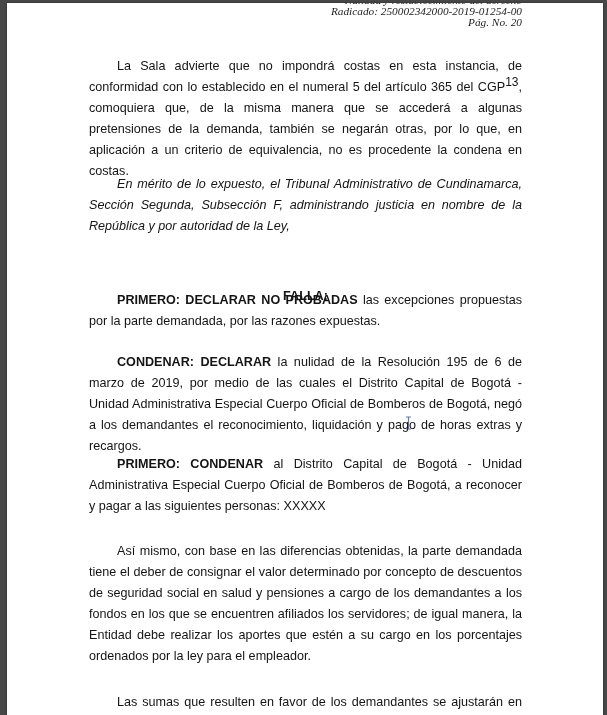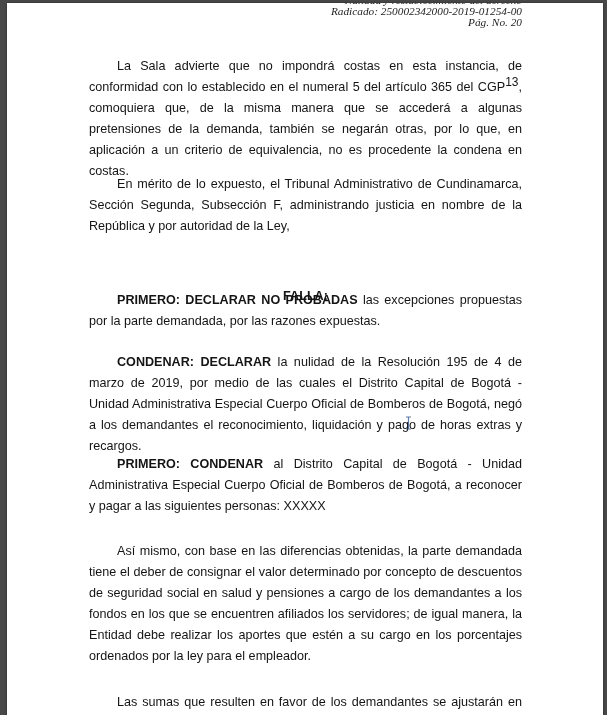--- a/index.html
+++ b/index.html
@@ -90,32 +90,32 @@
       <div>Radicado: 250002342000-2019-01254-00</div>
       <div>Pág. No. 20</div>
     </div>
 
     <div class="body-text">
 
       <p class="para" style="top:53px;">
         <span>La Sala advierte que no impondrá costas en esta instancia, de conformidad con lo establecido en el numeral 5 del artículo 365 del CGP</span><sup>13</sup><span>, comoquiera que, de la misma manera que se accederá a algunas pretensiones de la demanda, también se negarán otras, por lo que, en aplicación a un criterio de equivalencia, no es procedente la condena en costas.</span>
       </p>
 
-      <p class="para" style="top:171px;">
+      <p class="para" style="top:171px;font-style:italic;">
         <span>En mérito de lo expuesto, el Tribunal Administrativo de Cundinamarca, Sección Segunda, Subsección F, administrando justicia en nombre de la República y por autoridad de la Ley,</span>
       </p>
 
       <p class="center-title" style="top:260px;margin-top:23px;">FALLA:</p>
 
       <p class="para" style="top:287px;">
         <b>PRIMERO: DECLARAR NO PROBADAS</b><span> las excepciones propuestas por la parte demandada, por las razones expuestas.</span>
       </p>
 
       <p class="para" style="top:349px;">
-        <b>CONDENAR: DECLARAR</b><span> la nulidad de la Resolución 195 de 4 de marzo de 2019, por medio de las cuales el Distrito Capital de Bogotá - Unidad Administrativa Especial Cuerpo Oficial de Bomberos de Bogotá, negó a los demandantes el reconocimiento, liquidación y pago de horas extras y recargos.</span>
+        <b>CONDENAR: DECLARAR</b><span> la nulidad de la Resolución 195 de 6 de marzo de 2019, por medio de las cuales el Distrito Capital de Bogotá - Unidad Administrativa Especial Cuerpo Oficial de Bomberos de Bogotá, negó a los demandantes el reconocimiento, liquidación y pago de horas extras y recargos.</span>
       </p>
 
       <p class="para" style="top:451px;">
         <b>PRIMERO: CONDENAR</b><span> al Distrito Capital de Bogotá - Unidad Administrativa Especial Cuerpo Oficial de Bomberos de Bogotá, a reconocer y pagar a las siguientes personas: XXXXX</span>
       </p>
 
       <p class="para" style="top:538px;">
         <span>Así mismo, con base en las diferencias obtenidas, la parte demandada tiene el deber de consignar el valor determinado por concepto de descuentos de seguridad social en salud y pensiones a cargo de los demandantes a los fondos en los que se encuentren afiliados los servidores; de igual manera, la Entidad debe realizar los aportes que estén a su cargo en los porcentajes ordenados por la ley para el empleador.</span>
       </p>
 

